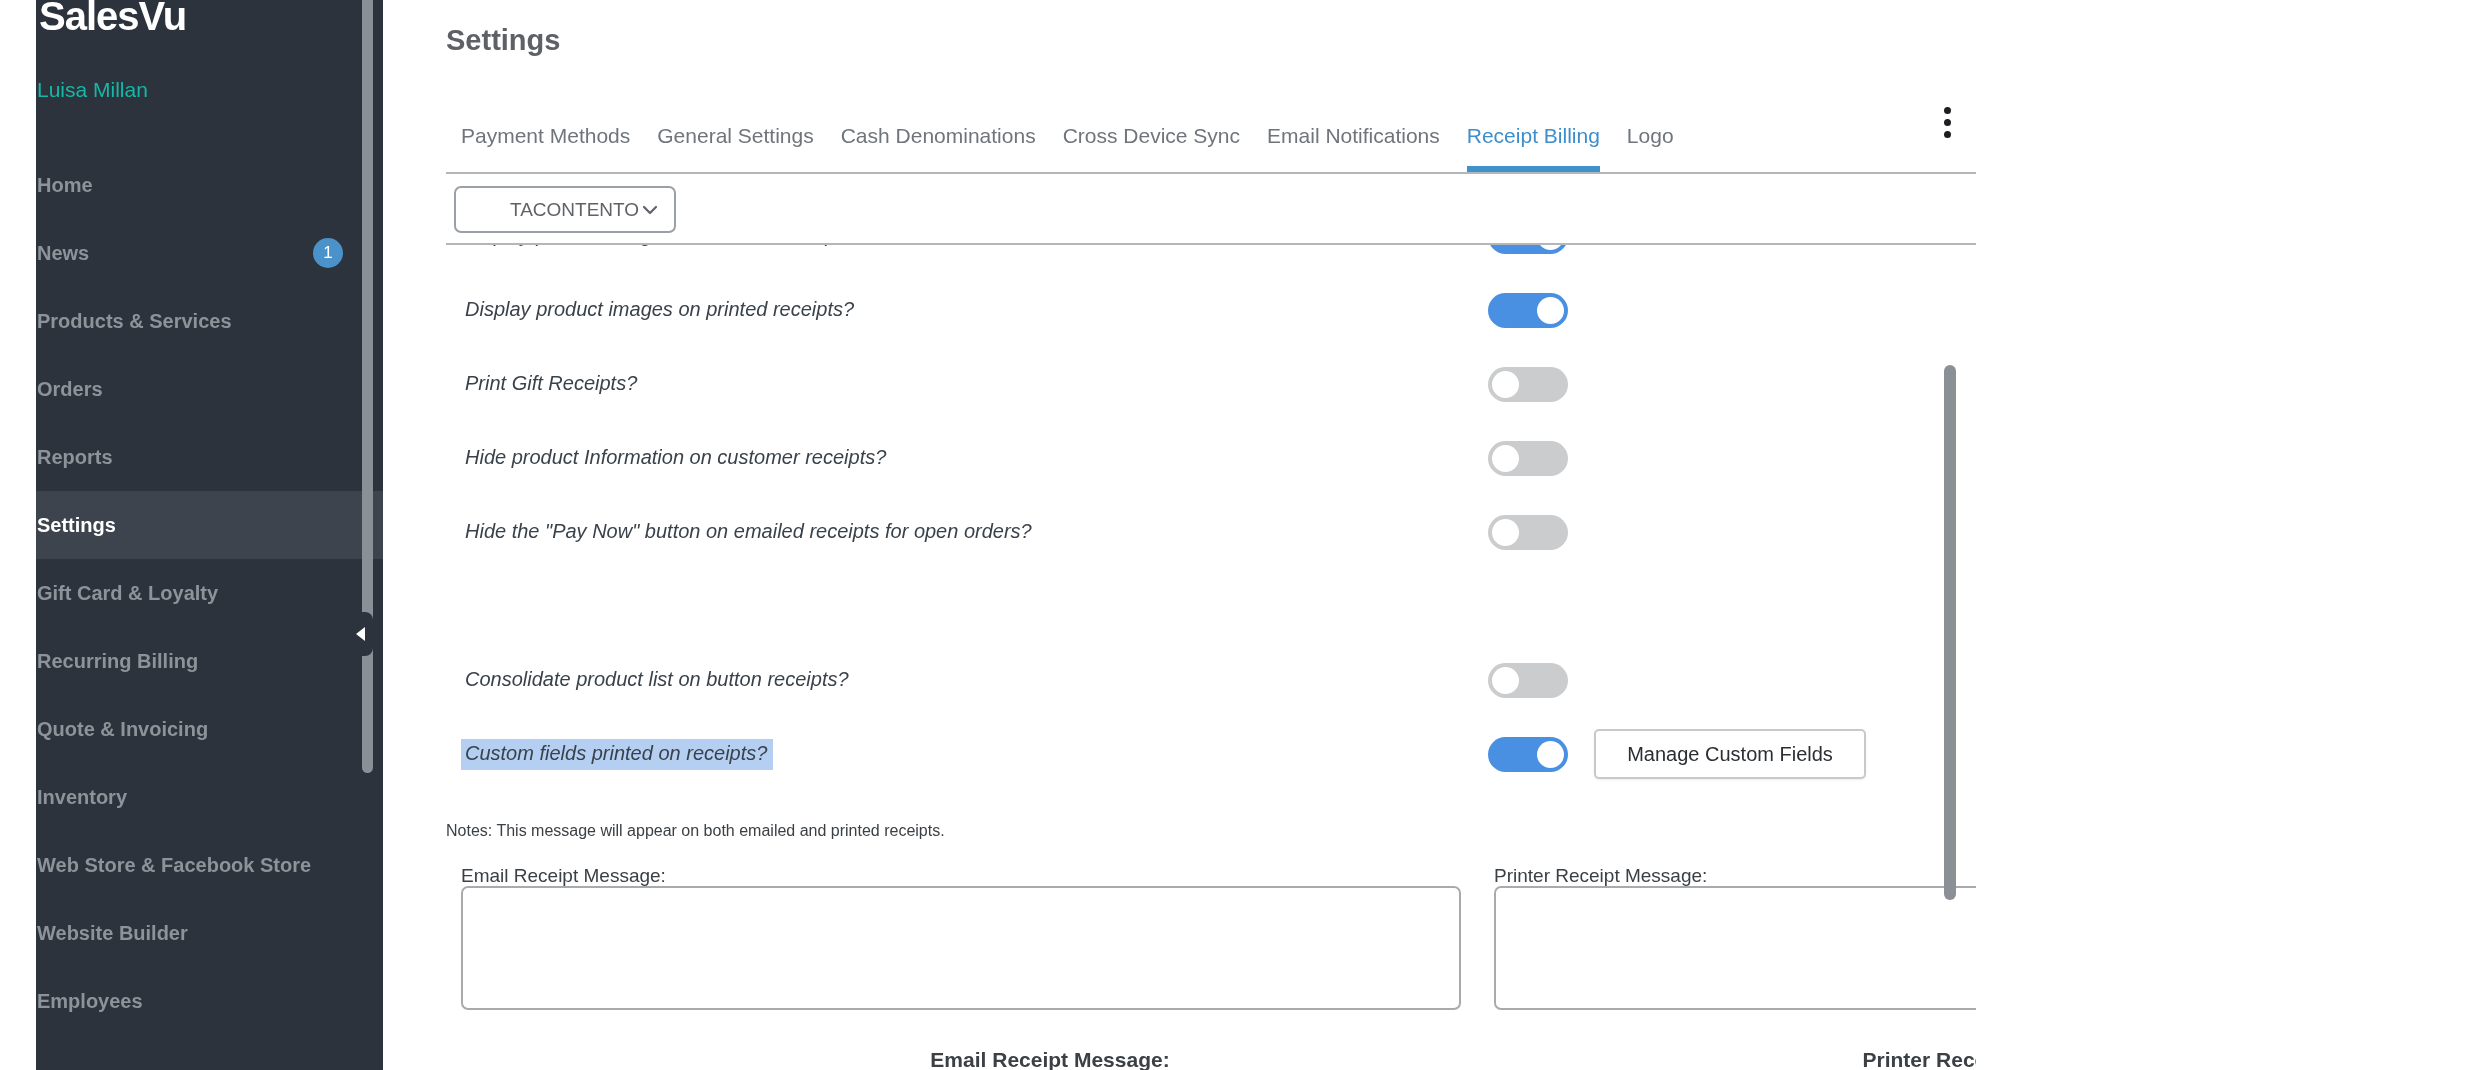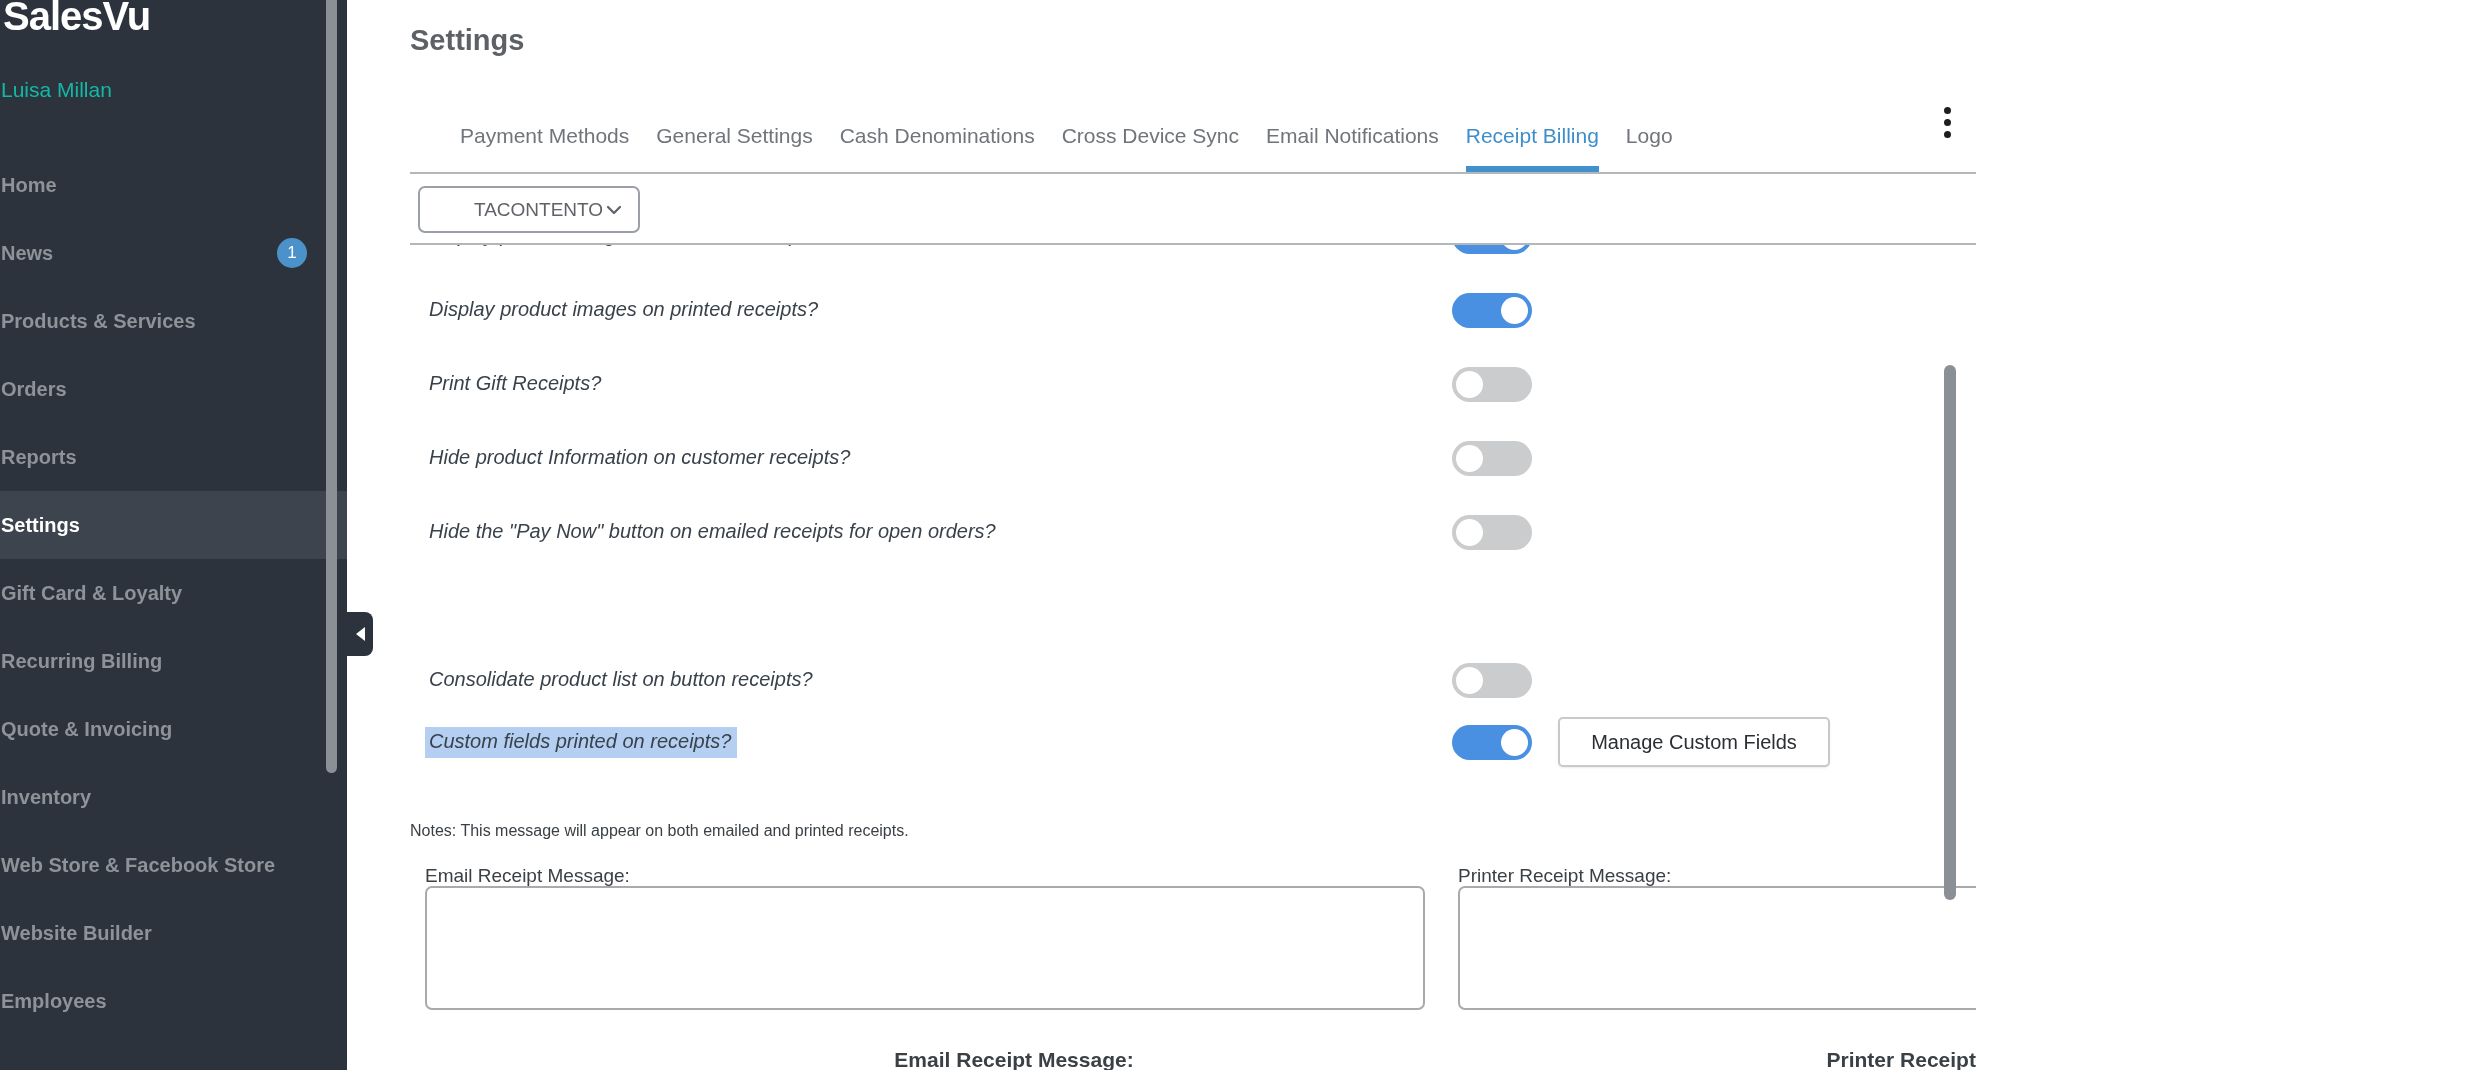--- a/index.html
+++ b/index.html
@@ -1,18 +1,18 @@
 <!DOCTYPE html>
 <html><head>
 <meta charset="utf-8">
 <style>
   * { margin:0; padding:0; box-sizing:border-box; }
   html,body { width:2488px; height:1070px; overflow:hidden; background:#fff;
               font-family:"Liberation Sans", sans-serif; }
-  .app { position:relative; width:1976px; height:1070px; display:flex; }
+  .app { position:relative; width:1976px; height:1070px; display:flex;padding-left:36px; }
 
   
   .sidebar { position:relative; width:347px; height:1070px; background:#2c333c; flex:0 0 347px; }
   .logo { position:absolute; left:3px; top:-6px; color:#fff; font-size:40px; font-weight:700; letter-spacing:-1px; }
   .username { position:absolute; left:1px; top:78px; color:#14b8a6; font-size:21px; font-weight:400; }
   .nav { position:absolute; left:0; top:151px; width:347px; }
   .nav-item { position:relative; height:68px; display:flex; align-items:center; padding-left:1px;
               color:#8d9399; font-size:20px; font-weight:700; cursor:pointer; }
   .nav-item.active { background:#3d444e; color:#ffffff; }
   .badge { position:absolute; right:40px; top:50%; transform:translateY(-50%);
@@ -23,21 +23,21 @@
   .collapse-btn { position:absolute; left:347px; top:612px; width:26px; height:44px;
                   background:#2c333c; border-radius:0 8px 8px 0; display:flex;
                   align-items:center; justify-content:center; cursor:pointer; z-index:5; }
   .tri-left { width:0; height:0; border-top:7px solid transparent; border-bottom:7px solid transparent;
               border-right:9px solid #fff; }
 
   
   .main { position:relative; flex:1; height:1070px; background:#fff; }
   .page-title { position:absolute; left:63px; top:24px; font-size:29px; font-weight:700; color:#5d6165; }
 
-  .tabs { position:absolute; left:78px; top:98px; height:76px; display:flex; gap:27px; align-items:center;margin-left:35px; }
+  .tabs { position:absolute; left:78px; top:98px; height:76px; display:flex; gap:27px; align-items:center; }
   .tab { position:relative; height:76px; display:flex; align-items:center;
          font-size:21px; color:#6f757b; cursor:pointer; white-space:nowrap; }
   .tab.active { color:#3e8ecb; }
   .tab.active::after { content:""; position:absolute; left:0; right:0; bottom:0; height:8px; background:#4191cc; }
 
   .divider { position:absolute; left:63px; right:0; height:2px; background:#b4b7ba; }
   .divider-1 { top:172px; }
   .divider-2 { top:243px; }
 
   .store-select { position:absolute; left:71px; top:186px; width:222px; height:47px;
@@ -210,21 +210,21 @@
       </div>
 
 
       <div class="setting-row" style="top:398px">
         <span class="row-label">Consolidate product list on button receipts?</span>
         <span class="toggle off">
             <span class="knob"></span>
           </span>
       </div>
 
-      <div class="setting-row" style="top:460px">
+      <div class="setting-row" style="top:472px">
         <span class="row-label selected">Custom fields printed on receipts?</span>
         <span class="toggle on">
             <span class="knob"></span>
           </span>
         <button class="manage-btn">Manage Custom Fields</button>
       </div>
 
       <div class="notes">Notes: This message will appear on both emailed and printed receipts.</div>
 
       <div class="msg-col-label left-col">Email Receipt Message:</div>

